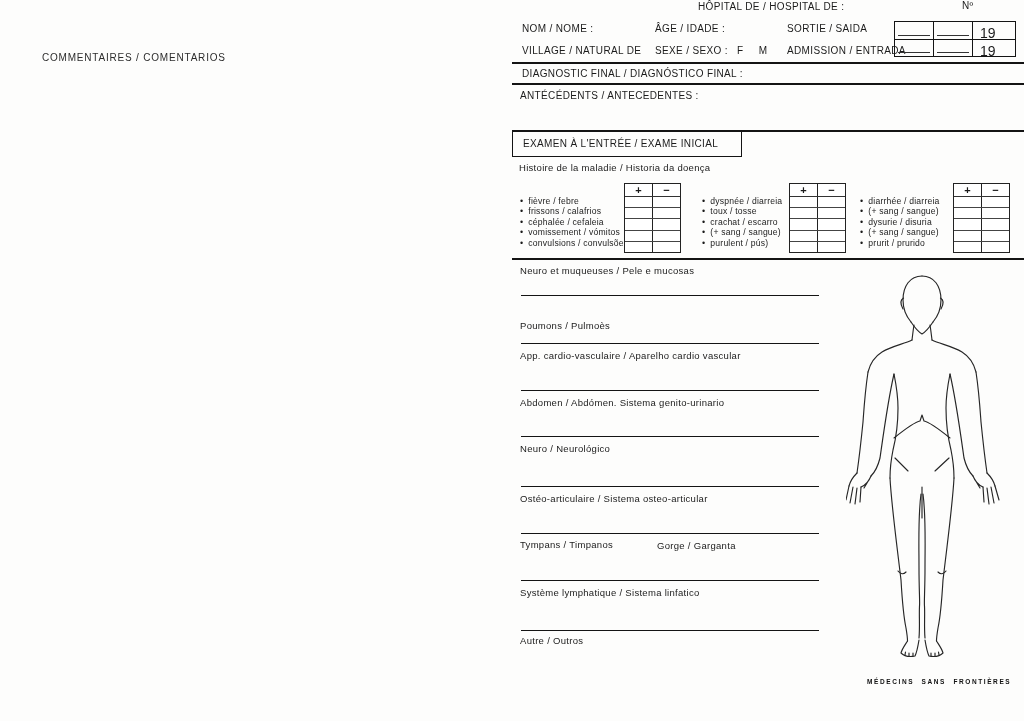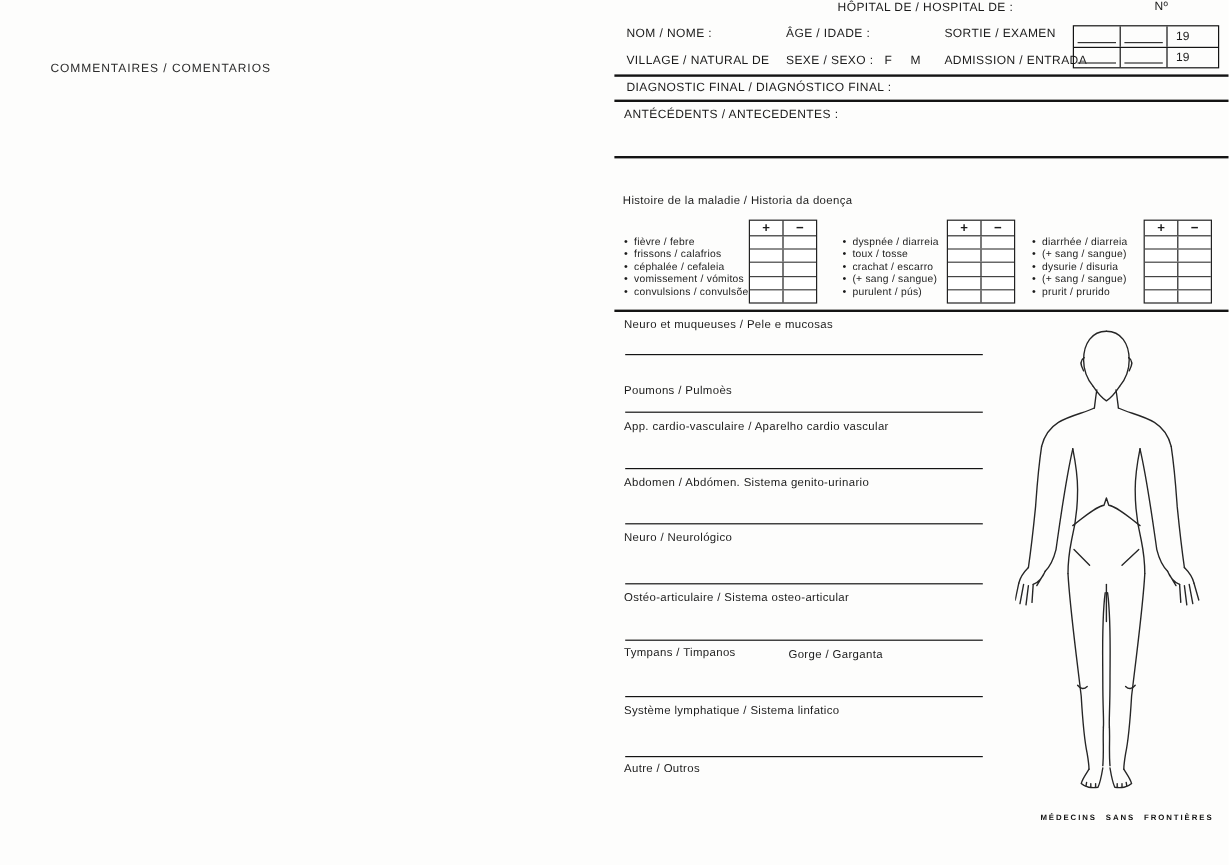--- a/index.html
+++ b/index.html
@@ -17,21 +17,21 @@
 
   
   .datebox { position:absolute; left:894px; top:21px; width:122px; height:36px;
     border:1.6px solid #141414; display:flex; flex-direction:column; }
   .daterow { flex:1; display:flex; }
   .daterow + .daterow { border-top:1.2px solid #141414; }
   .datecell { position:relative; }
   .datecell.c1,.datecell.c2 { width:39px; border-right:1.2px solid #141414; }
   .datecell.c3 { flex:1; }
   .blankline { position:absolute; left:3px; right:3px; bottom:3px; border-bottom:1px solid #333; }
-  .yearnum { font-size:10px; position:absolute; left:7px; top:3px; }
+  .yearnum { font-size:14px; position:absolute; left:7px; top:3px; }
 
   
   .exambox { position:absolute; left:512px; top:130px; width:230px; height:27px;
     border:1.7px solid #141414; display:flex; align-items:center; padding-left:10px; }
 
   
   .symlist { position:absolute; font-size:8.6px; letter-spacing:0.2px; }
   .symitem { height:10.4px; line-height:10.4px; white-space:nowrap; }
   .symitem::before { content:"•"; margin-right:5px; font-size:9px; }
 
@@ -56,21 +56,21 @@
 
 <div class="page">
 
   <div class="abs left-note" style="left:42px; top:52px;">COMMENTAIRES / COMENTARIOS</div>
 
   <div class="abs lbl" style="left:698px; top:1px;">HÔPITAL DE / HOSPITAL DE :</div>
   <div class="abs lbl" style="left:962px; top:0px;">Nº</div>
 
   <div class="abs lbl" style="left:522px; top:23px;">NOM / NOME :</div>
   <div class="abs lbl" style="left:655px; top:23px;">ÂGE / IDADE :</div>
-  <div class="abs lbl" style="left:787px; top:23px;">SORTIE / EXAMEN</div>
+  <div class="abs lbl" style="left:787px; top:23px;">SORTIE / SAIDA</div>
 
   <div class="abs lbl" style="left:522px; top:45px;">VILLAGE / NATURAL DE</div>
   <div class="abs lbl" style="left:655px; top:45px;">
     <span>SEXE / SEXO :</span>
     <span style="margin-left:6px;">F</span>
     <span style="margin-left:12px;">M</span>
   </div>
   <div class="abs lbl" style="left:787px; top:45px;">ADMISSION / ENTRADA</div>
 
   <div class="datebox">
@@ -99,20 +99,23 @@
   </div>
 
   <div class="hline" style="left:512px; top:62px; width:512px; height:2px;"></div>
   <div class="abs lbl" style="left:522px; top:68px;text-align:right;">DIAGNOSTIC FINAL / DIAGNÓSTICO FINAL :</div>
   <div class="hline" style="left:512px; top:83px; width:512px; height:2.4px;"></div>
 
   <div class="abs lbl" style="left:520px; top:90px;">ANTÉCÉDENTS / ANTECEDENTES :</div>
 
   <div class="hline" style="left:512px; top:130px; width:512px; height:1.8px;"></div>
 
+  <div class="exambox">
+    <span class="lbl">EXAMEN À L'ENTRÉE / EXAME INICIAL</span>
+  </div>
 
   <div class="abs lbl-sm" style="left:519px; top:162px;">Histoire de la maladie / Historia da doença</div>
 
   <div class="symlist" style="left:520px; top:196px;">
     <div class="symitem">fièvre / febre</div>
     <div class="symitem">frissons / calafrios</div>
     <div class="symitem">céphalée / cefaleia</div>
     <div class="symitem">vomissement / vómitos</div>
     <div class="symitem">convulsions / convulsões</div>
   </div>

